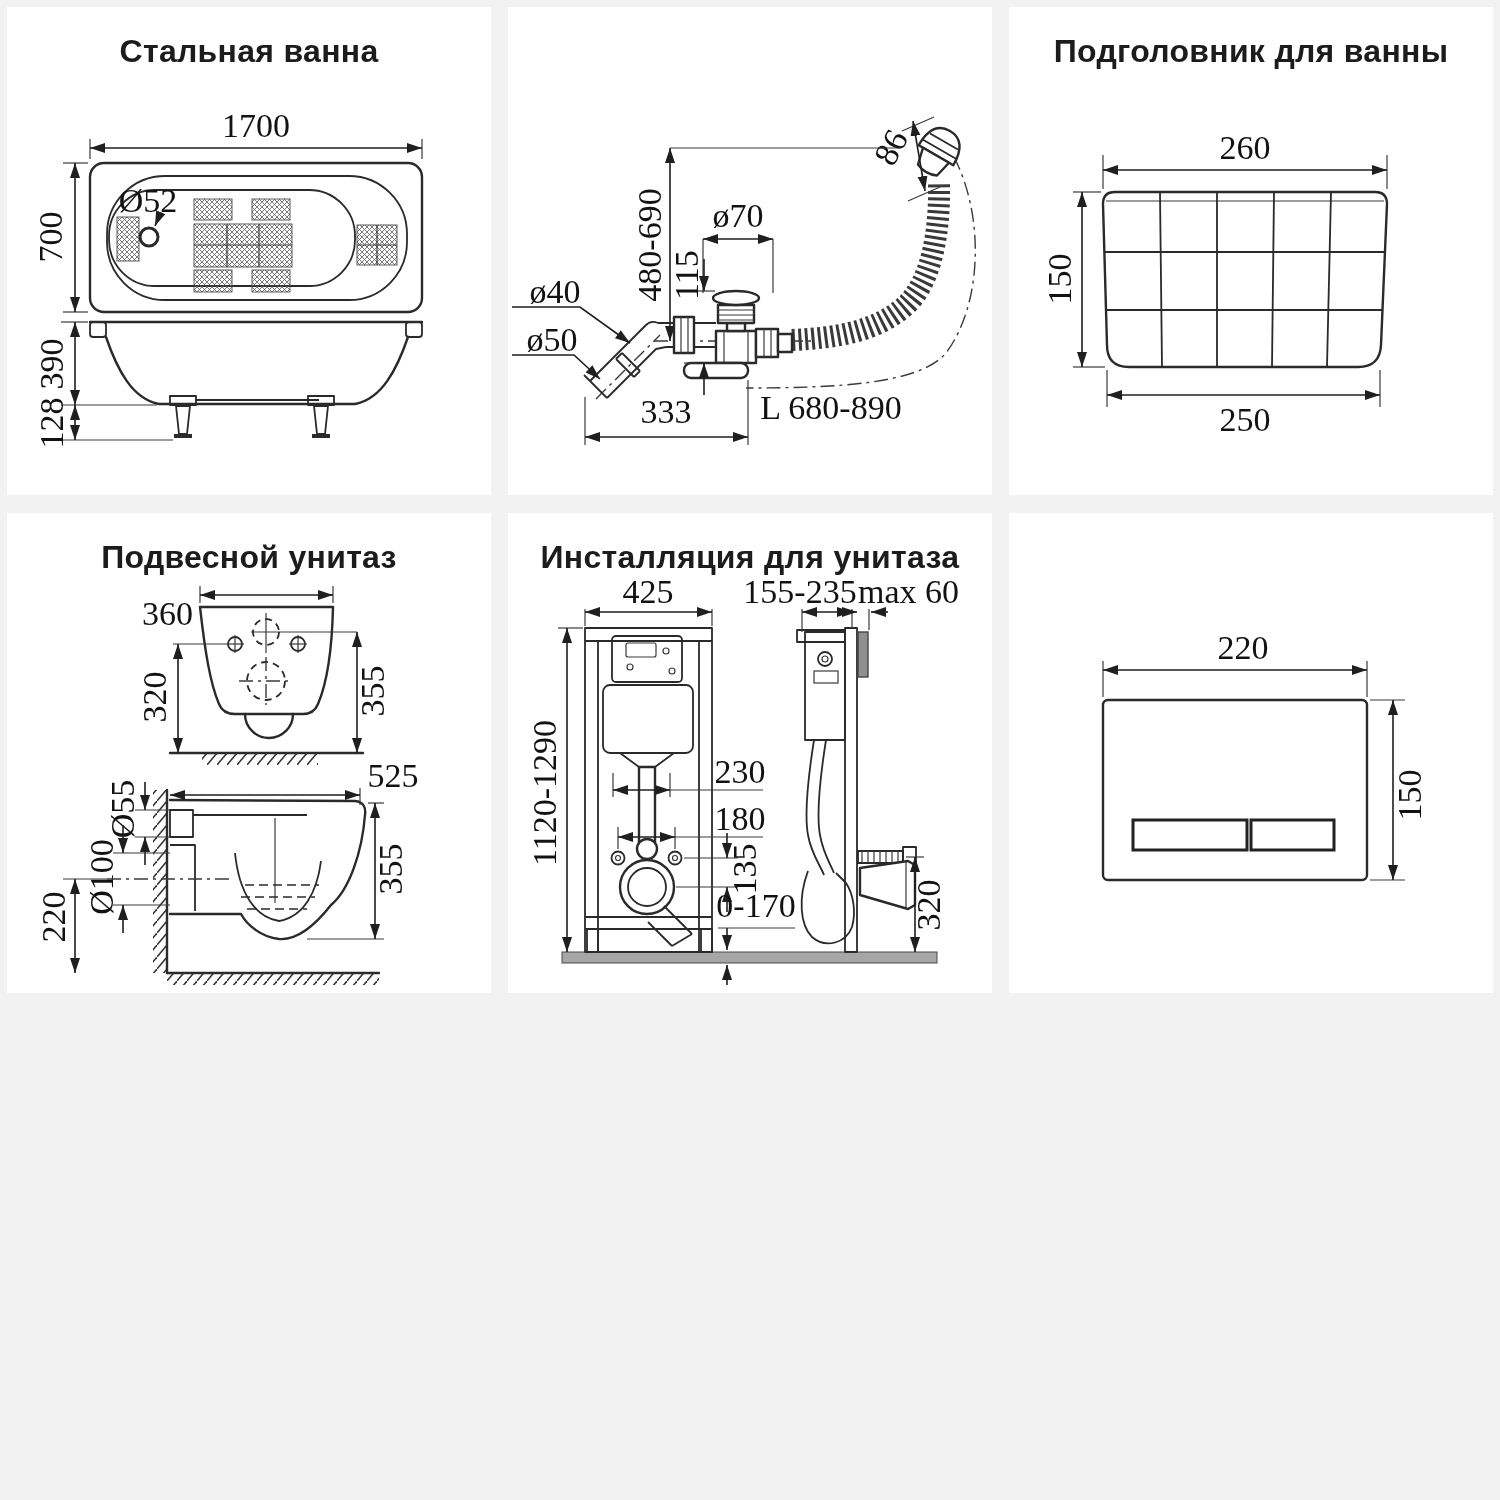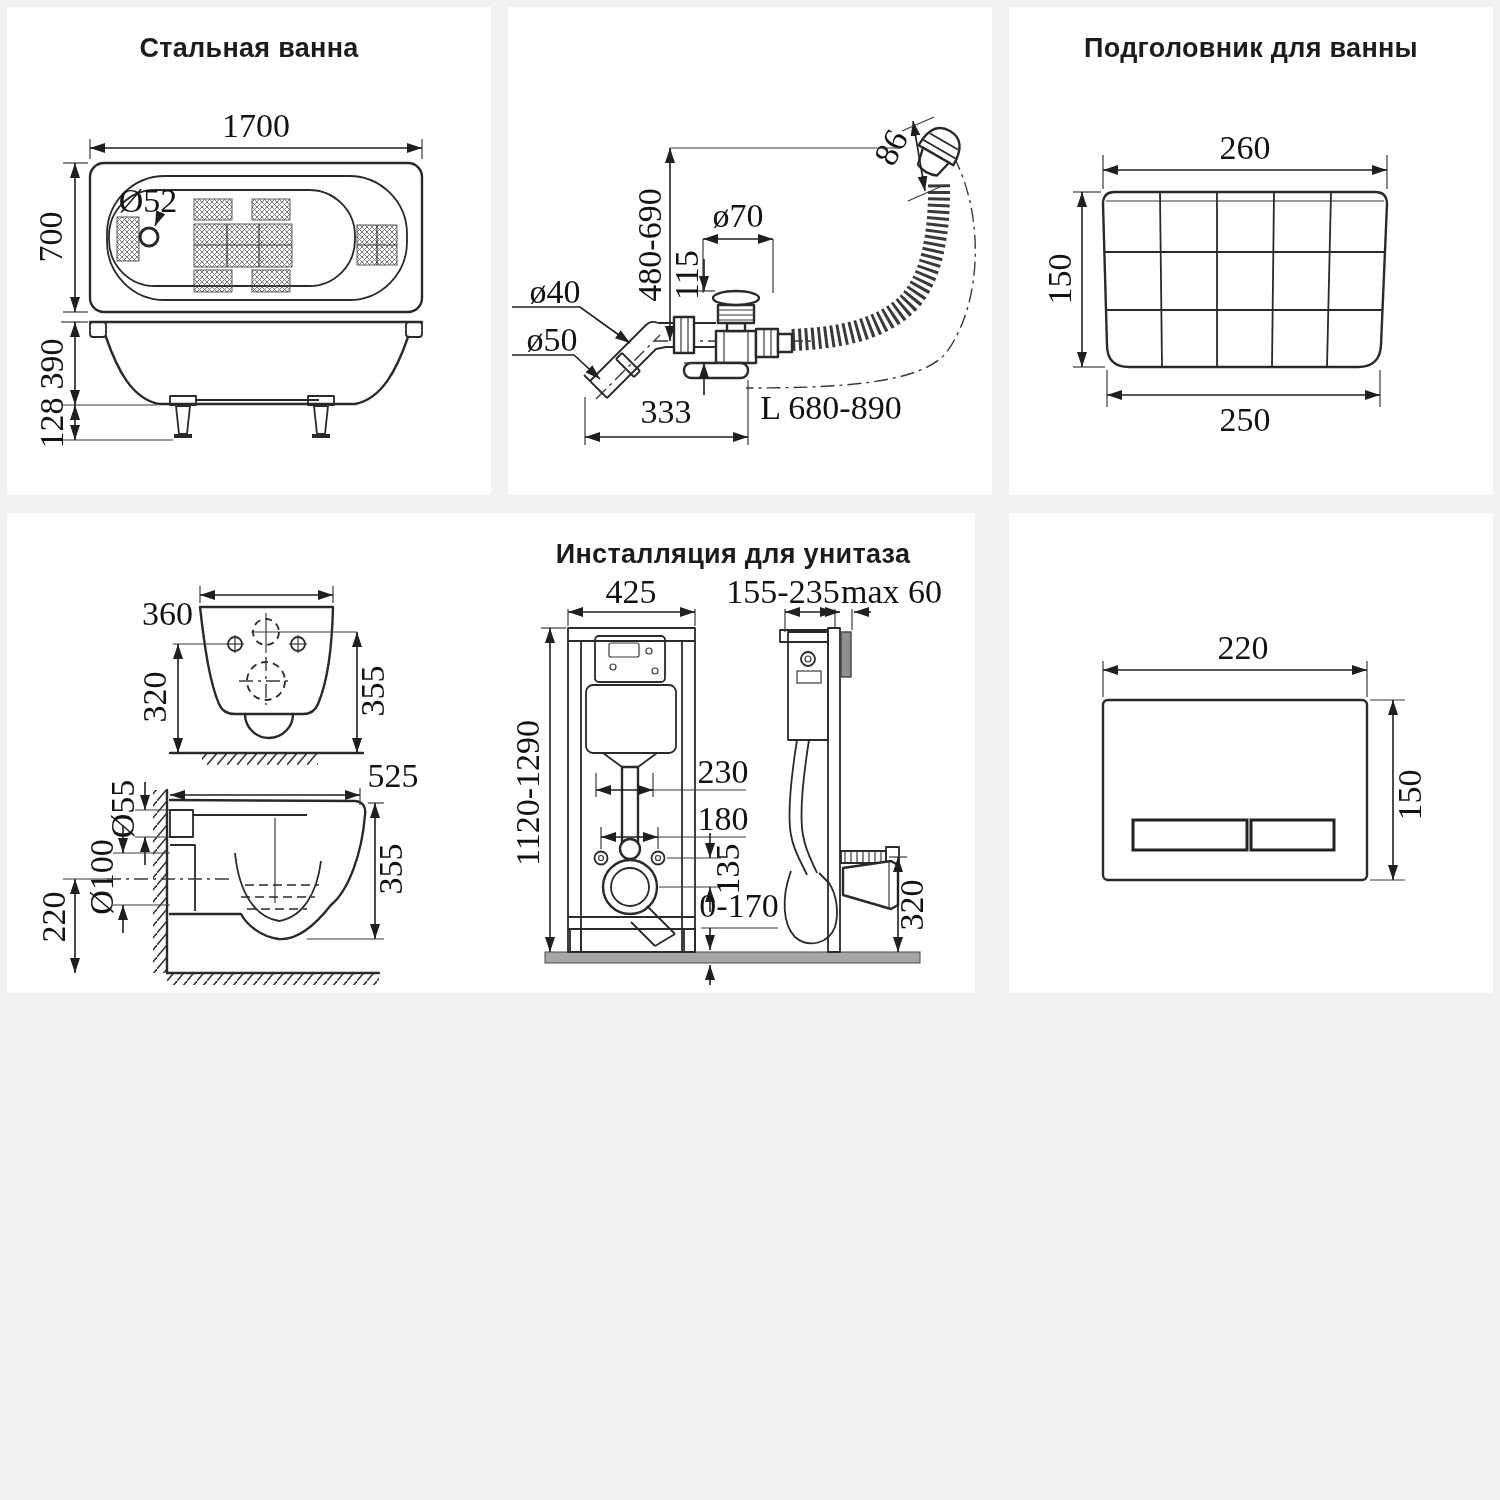--- a/index.html
+++ b/index.html
@@ -7,21 +7,21 @@
     width:1500px;height:1500px;position:relative;
     background:#f2f2f2;
     font-family:"Liberation Sans", sans-serif;
     overflow:hidden;
   }
   .panel{
     position:absolute;background:#ffffff;
   }
   .panel .title{
     position:absolute;top:26px;left:0;width:100%;
-    text-align:center;font-size:27px;font-weight:700;color:#1c1c1c;
+    text-align:center;font-size:32px;font-weight:700;color:#1c1c1c;
     letter-spacing:.3px;
   }
   svg.draw{position:absolute;inset:0;width:100%;height:100%;}
   
   .ln{fill:none;stroke:#2a2a2a;stroke-width:2.4;stroke-linecap:round;stroke-linejoin:round;}
   .ln2{fill:none;stroke:#2a2a2a;stroke-width:1.8;stroke-linejoin:round;}
   .lnw{fill:#ffffff;stroke:#2a2a2a;stroke-width:2.4;stroke-linejoin:round;}
   .thin{fill:none;stroke:#3a3a3a;stroke-width:1.2;}
   .dim{fill:none;stroke:#1f1f1f;stroke-width:1.6;}
   .dd{fill:none;stroke:#3a3a3a;stroke-width:1.4;stroke-dasharray:14 5 3 5;}
@@ -246,20 +246,21 @@
     <g>
       <line class="thin" x1="98" y1="363" x2="98" y2="400"></line>
         <line class="thin" x1="371" y1="363" x2="371" y2="400"></line>
       <line class="dim" x1="98" y1="388" x2="371" y2="388" marker-start="url(#a3)" marker-end="url(#a3)"></line>
       <text class="lbl" x="236" y="424" text-anchor="middle">250</text>
     </g>
   </svg>
 </section>
 
 <section class="panel" style="left:7px;top:513px;width:484px;height:480px">
+  <div class="title">Подвесной унитаз</div>
   <svg class="draw" viewBox="0 0 484 480">
     <defs>
       <marker id="a4" orient="auto-start-reverse" markerUnits="userSpaceOnUse" markerWidth="16" markerHeight="11" refX="15" refY="5">
           <path d="M0,0 L15,5 L0,10 Z" fill="#1f1f1f"></path>
         </marker>
       <pattern id="grd4" width="10" height="12" patternUnits="userSpaceOnUse">
           <line x1="0" y1="12" x2="10" y2="0" stroke="#333" stroke-width="1.5"></line>
         </pattern>
     </defs>
 
@@ -345,21 +346,21 @@
     </g>
     <g>
       <line class="thin" x1="361" y1="290" x2="377" y2="290"></line>
       <line class="thin" x1="300" y1="426" x2="377" y2="426"></line>
       <line class="dim" x1="368" y1="290" x2="368" y2="426" marker-start="url(#a4)" marker-end="url(#a4)"></line>
       <text class="lbl" transform="rotate(-90 387 356)" x="387" y="356" text-anchor="middle" dominant-baseline="middle">355</text>
     </g>
   </svg>
 </section>
 
-<section class="panel" style="left:491px;top:513px;width:484px;height:480px">
+<section class="panel" style="left:508px;top:513px;width:484px;height:480px">
   <div class="title">Инсталляция для унитаза</div>
   <svg class="draw" viewBox="0 0 484 480">
     <defs>
       <marker id="a5" orient="auto-start-reverse" markerUnits="userSpaceOnUse" markerWidth="16" markerHeight="11" refX="15" refY="5">
           <path d="M0,0 L15,5 L0,10 Z" fill="#1f1f1f"></path>
         </marker>
     </defs>
 
     <rect x="54" y="439" width="375" height="11" fill="#a6a6a6" stroke="#4a4a4a" stroke-width="1"></rect>
 

